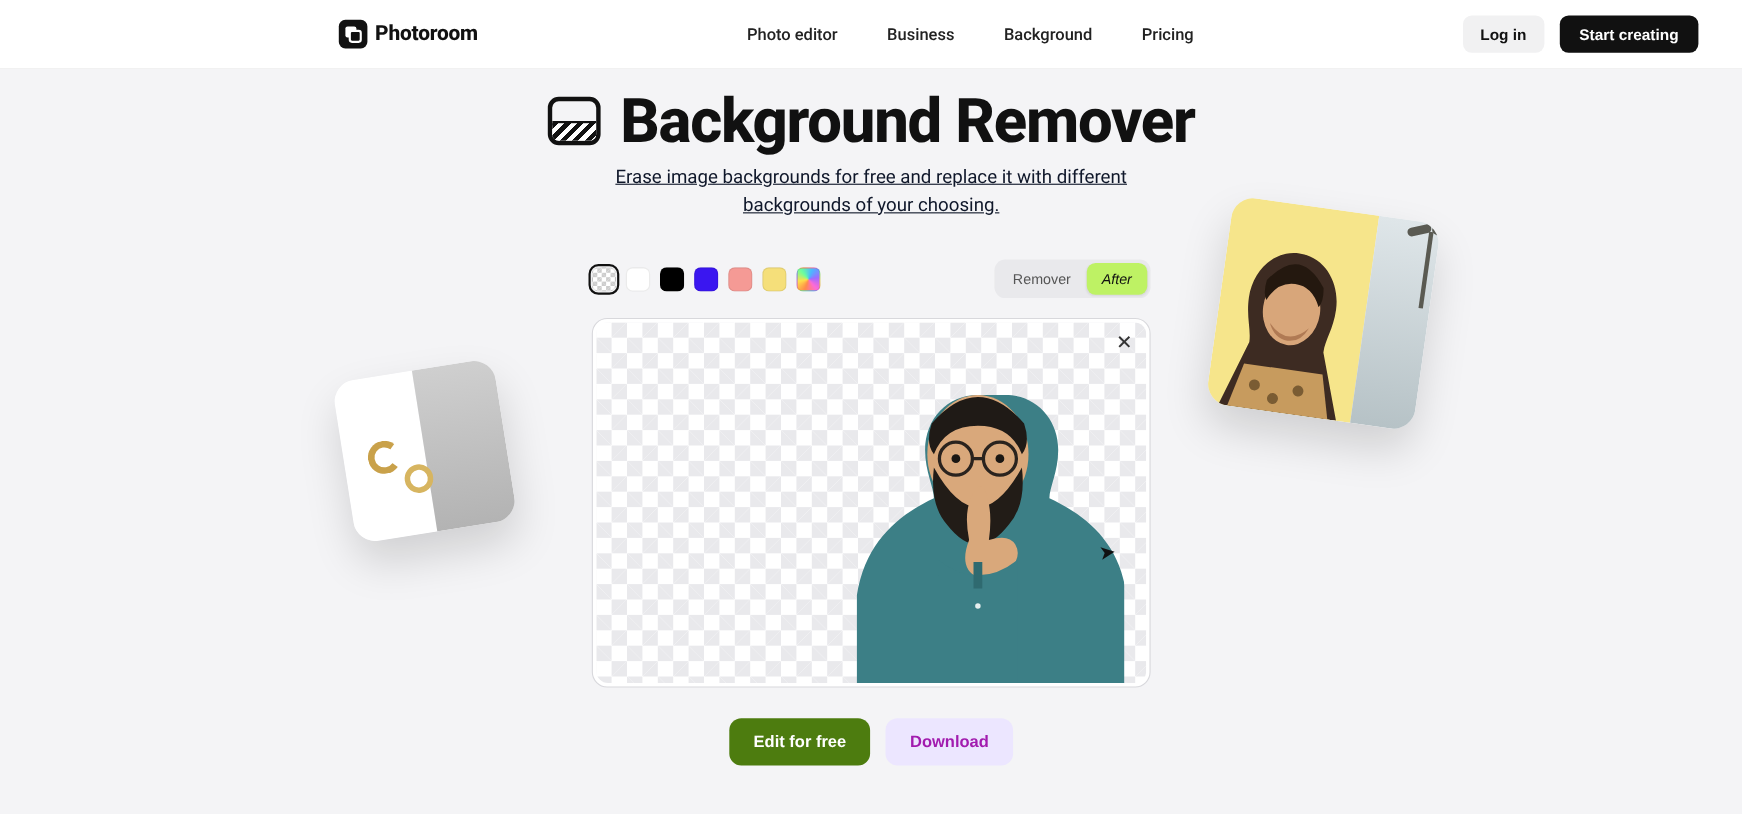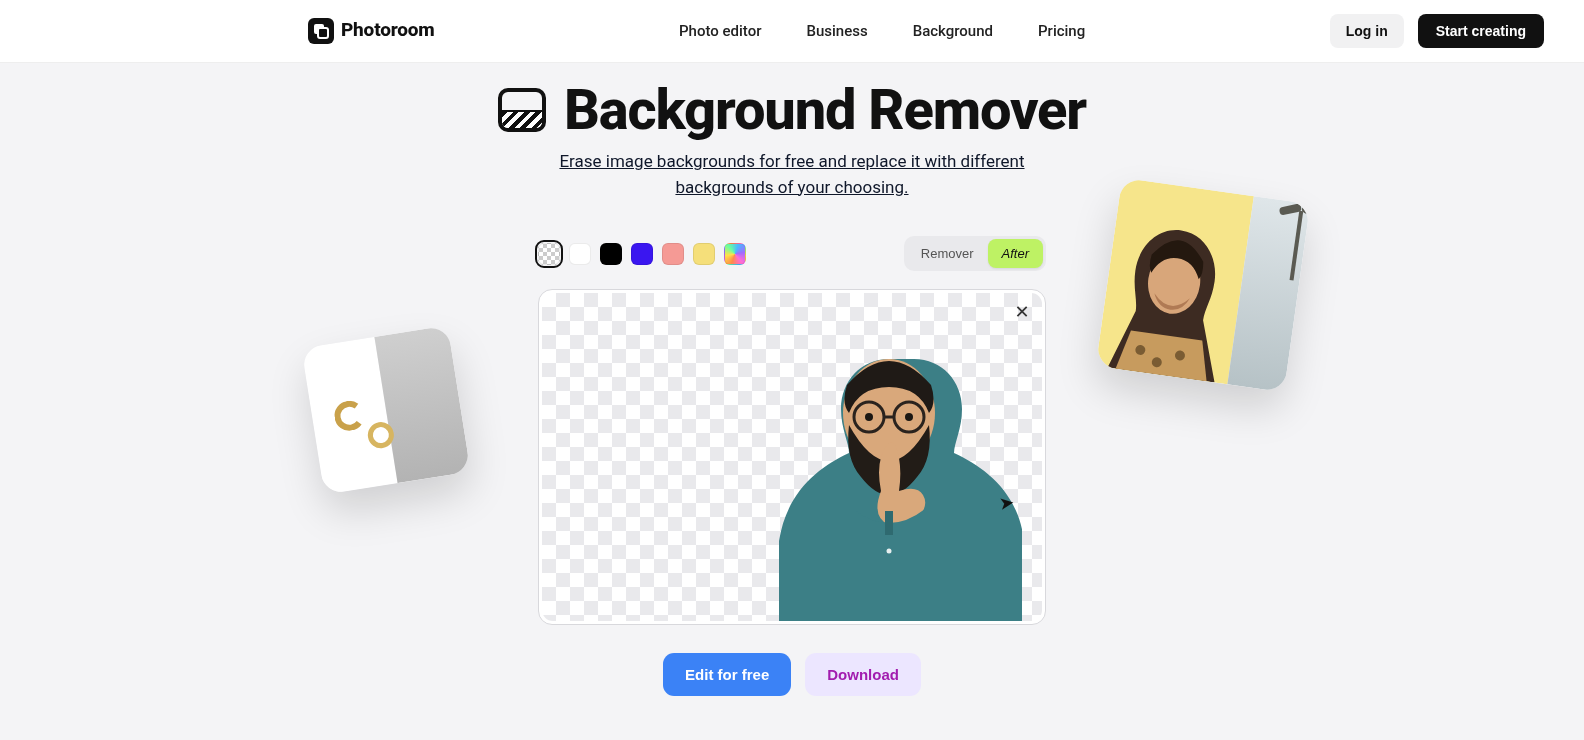--- a/index.html
+++ b/index.html
@@ -238,21 +238,21 @@
     pointer-events: none;
   }
   
   .cta-row {
     display: flex;
     gap: 14px;
     justify-content: center;
     margin-top: 28px;
   }
   .btn-purple {
-    background: #3b82f6;
+    background: #4d7c0f;
     color: #fff;
     border: none;
     padding: 13px 22px;
     border-radius: 11px;
     font-size: 15px;
     font-weight: 700;
     cursor: pointer;
   }
   .btn-light-purple {
     background: #ece6ff;

